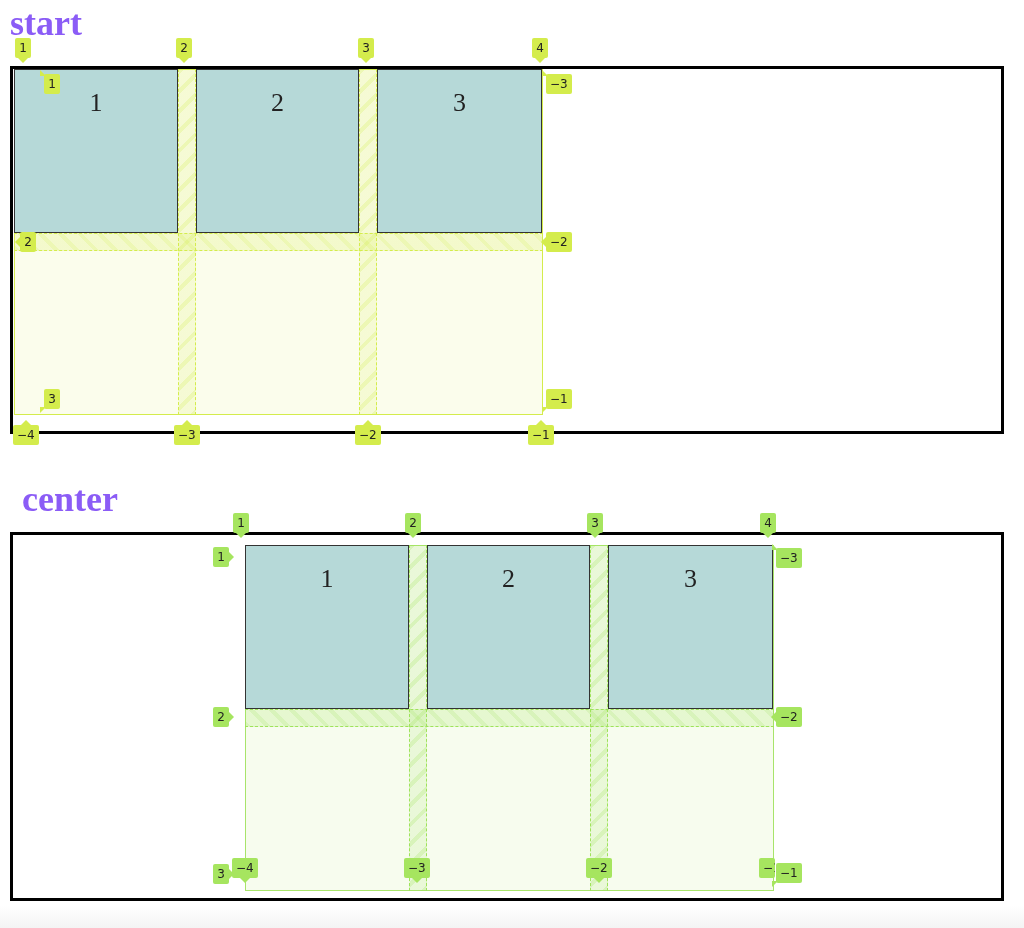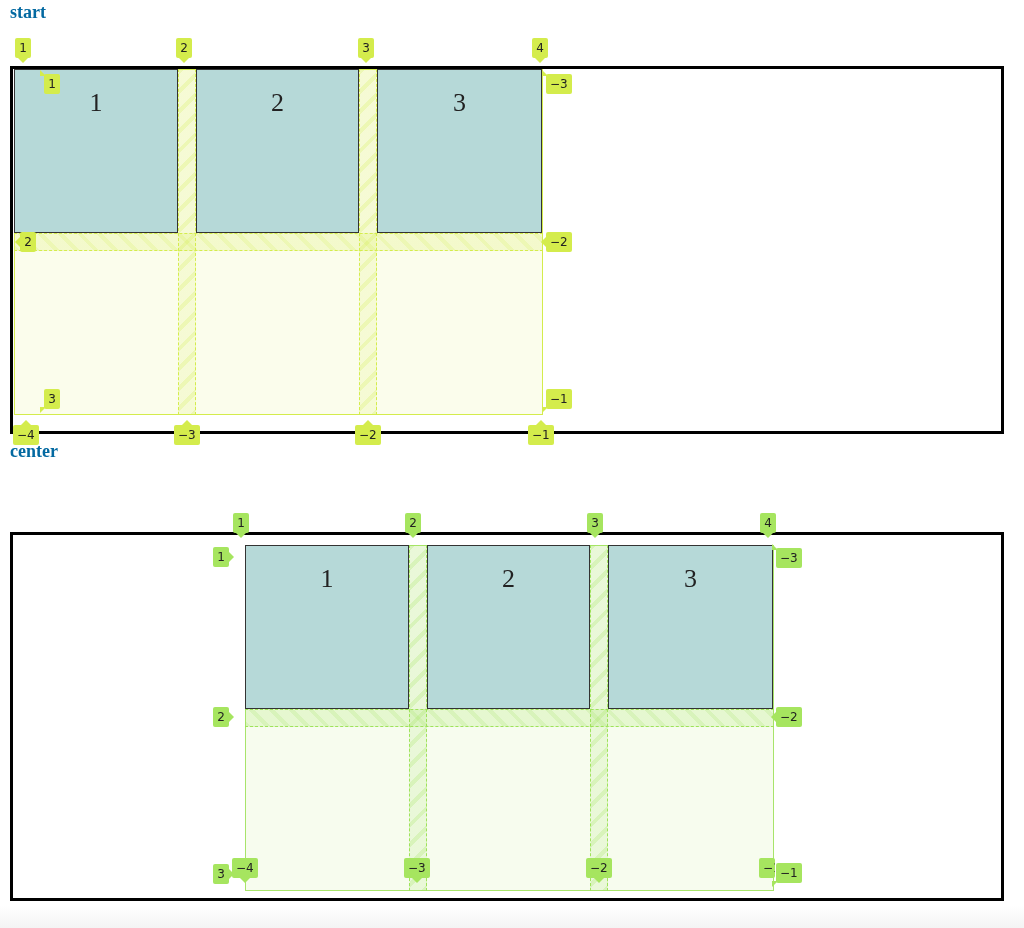--- a/index.html
+++ b/index.html
@@ -3,21 +3,21 @@
 <meta charset="utf-8">
 <style>
   html, body { margin: 0; padding: 0; }
   body {
     width: 1024px; height: 928px; overflow: hidden; position: relative;
     background: linear-gradient(to bottom, #ffffff 0px, #ffffff 905px, #f4f4f4 928px);
     font-family: "Liberation Serif", "DejaVu Serif", serif;
   }
   .section-title {
     position: absolute; left: 10px; margin: 0;
-    font-size: 18px; font-weight: bold; color: #0369a1;
+    font-size: 36px; font-weight: bold; color: #8b5cf6;
     font-family: "Liberation Serif", serif;
   }
   .container {
     position: absolute; left: 10px; width: 988px;
     border: 3px solid #000; background: #fff; box-sizing: content-box;
   }
   .grid-area { position: absolute; }
   .cell-bg { position: absolute; }
   .gap { position: absolute; }
   .item {
@@ -93,21 +93,21 @@
 <div class="badge arrow-up" style="--bc:#d4ec4c; background:#d4ec4c; left:528px; top:425px;">−1</div>
 
 <div class="badge arrow-tl" style="--bc:#d4ec4c; background:#d4ec4c; left:44px; top:74px;">1</div>
 <div class="badge arrow-left" style="--bc:#d4ec4c; background:#d4ec4c; left:20px; top:232px;">2</div>
 <div class="badge arrow-bl" style="--bc:#d4ec4c; background:#d4ec4c; left:44px; top:389px;">3</div>
 
 <div class="badge arrow-tl" style="--bc:#d4ec4c; background:#d4ec4c; left:546px; top:74px;">−3</div>
 <div class="badge arrow-left" style="--bc:#d4ec4c; background:#d4ec4c; left:546px; top:232px;">−2</div>
 <div class="badge arrow-bl" style="--bc:#d4ec4c; background:#d4ec4c; left:546px; top:389px;">−1</div>
 
-<h2 class="section-title" style="top:441px;">center</h2>
+<h2 class="section-title" style="top:478px;margin-left:12px;">center</h2>
 
 <div class="container" style="top:532px; height:363px;">
   <div class="grid-area" style="left:232px; top:10px; width:529px; height:346px;">
     <div class="cell-bg" style="left:0; top:0; width:529px; height:346px; background:#f7fcee; border:1.5px solid #a8e46a; box-sizing:border-box;"></div>
     <div class="gap" style="left:164px; top:0; width:18px; height:346px; background:repeating-linear-gradient(135deg, rgba(158,227,90,0.35) 0 4px, rgba(158,227,90,0.15) 4px 14px); border-left:1px dashed #9ee35a; border-right:1px dashed #9ee35a; box-sizing:border-box;"></div>
     <div class="gap" style="left:345px; top:0; width:18px; height:346px; background:repeating-linear-gradient(135deg, rgba(158,227,90,0.35) 0 4px, rgba(158,227,90,0.15) 4px 14px); border-left:1px dashed #9ee35a; border-right:1px dashed #9ee35a; box-sizing:border-box;"></div>
     <div class="gap" style="left:0; top:164px; width:529px; height:18px; background:repeating-linear-gradient(45deg, rgba(158,227,90,0.35) 0 4px, rgba(158,227,90,0.2) 4px 14px); border-top:1px dashed #9ee35a; border-bottom:1px dashed #9ee35a; box-sizing:border-box;"></div>
     <div class="item" style="left:0; top:0; width:164px; height:164px;">1</div>
     <div class="item" style="left:182px; top:0; width:163px; height:164px;">2</div>
     <div class="item" style="left:363px; top:0; width:165px; height:164px;">3</div>

